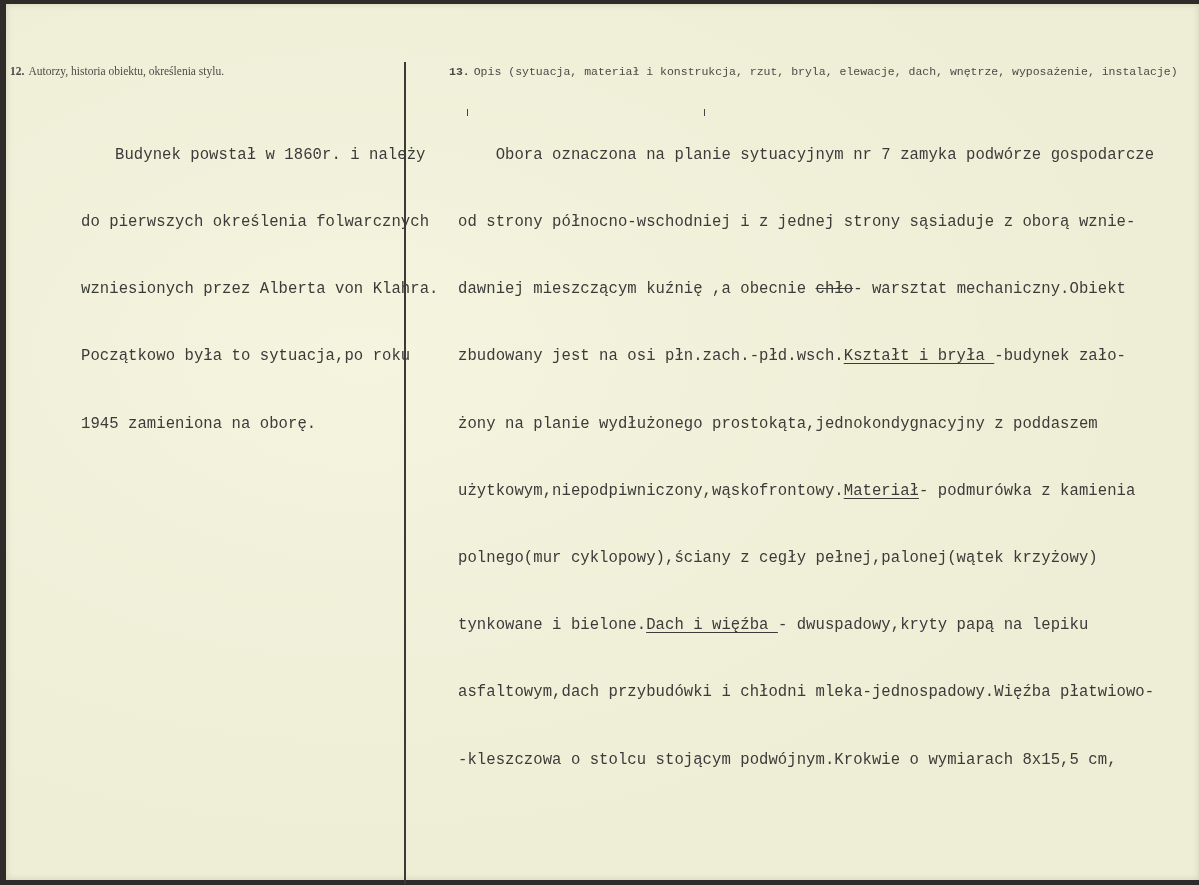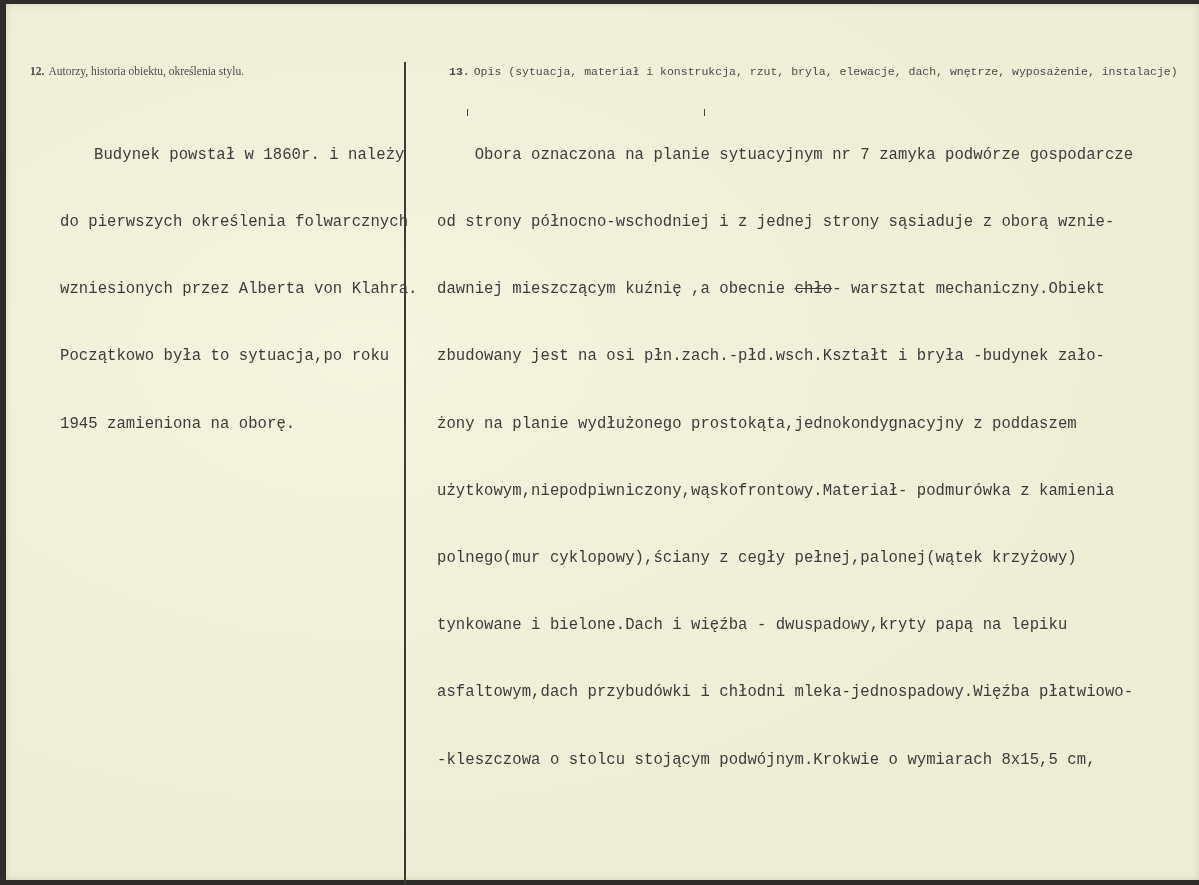--- a/index.html
+++ b/index.html
@@ -36,42 +36,42 @@
       top: 61px;
       font-family: "Liberation Serif", serif;
       font-size: 11.5px;
       color: #4a4a48;
       white-space: nowrap;
     }
     .section-heading .num {
       font-weight: bold;
       margin-right: 4px;
     }
-    #heading-12 { left: 24px; }
+    #heading-12 { left: 4px; }
     #heading-13 { left: 443px; font-family: Liberation Mono, monospace; }
     .typed {
       position: absolute;
       font-family: "Liberation Mono", monospace;
       font-size: 15.6px;
       line-height: 22.4px;
       color: #3b3b3a;
       white-space: pre;
       letter-spacing: 0.05px;
     }
     #left-column {
       left: 54px;
       top: 95px;
     }
     #left-column .line:first-child { padding-left: 34px; }
     #right-column {
       left: 431px;
       top: 95px;
     }
-    .line { display: block; height: 22.4px; }
-    .u { text-underline-offset: 3px; }
+    .line { display: block; height: 22.4px; margin-left: 21px; }
+    .u { text-decoration: underline; text-underline-offset: 3px; }
     .struck { text-decoration: line-through; }
     .tick {
       position: absolute;
       width: 1px;
       height: 7px;
       background: #444;
     }
   </style>
 </head>
 <body>

